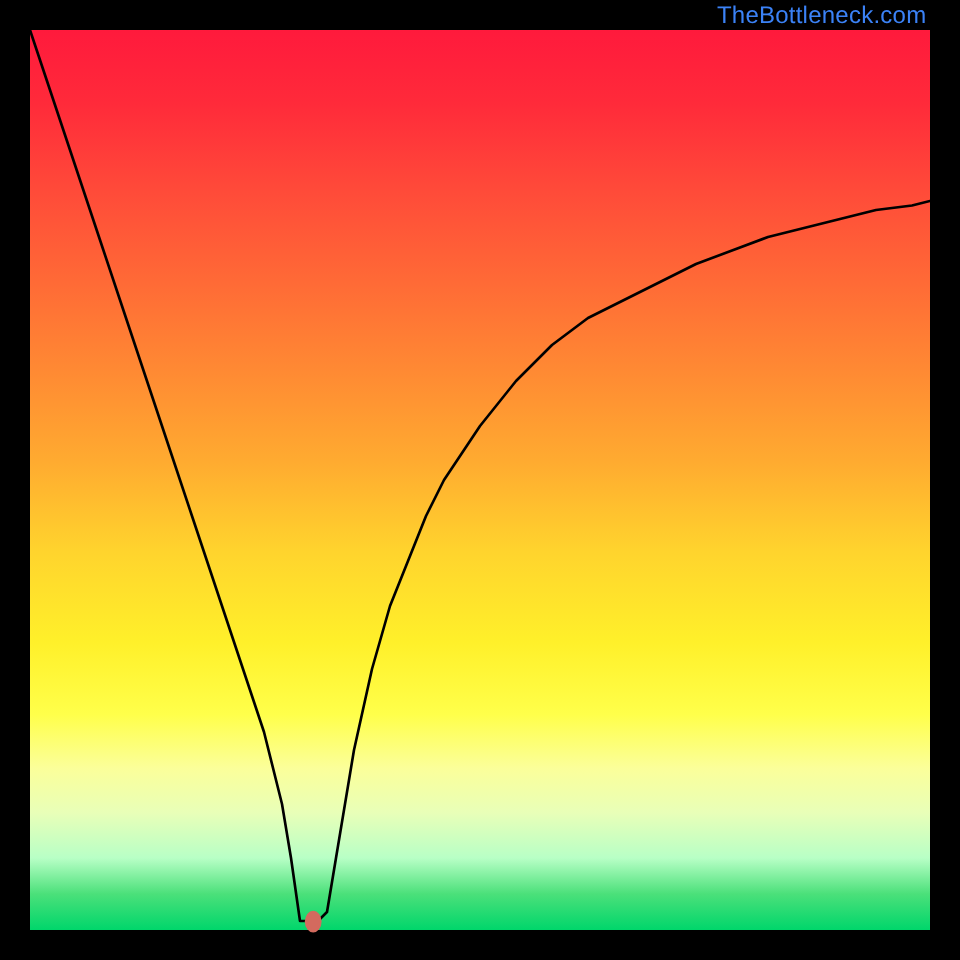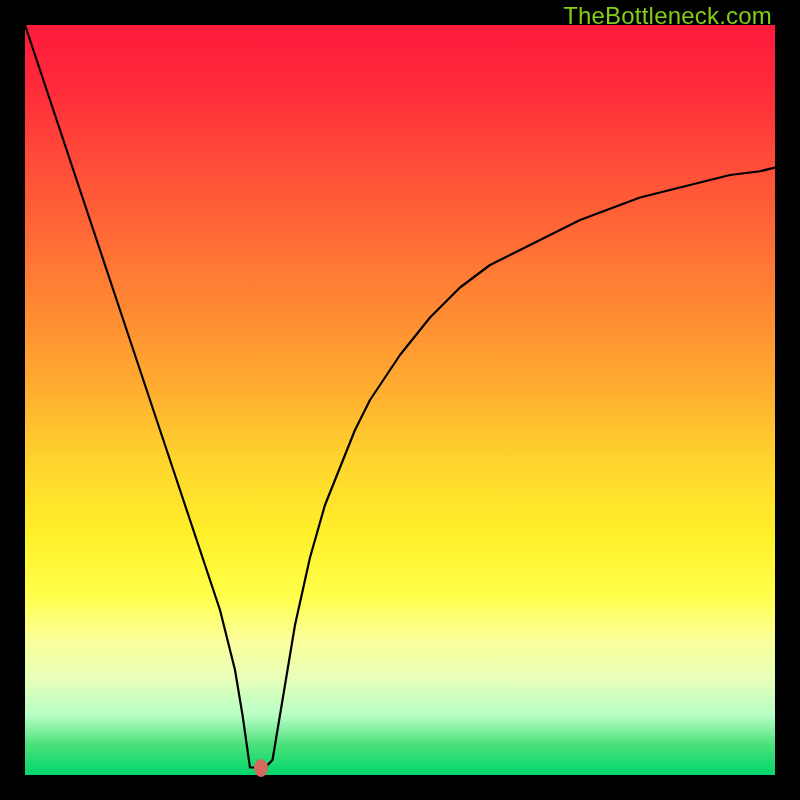--- a/index.html
+++ b/index.html
@@ -46,22 +46,22 @@
     position: absolute;
     left: 0;
     top: 0;
     width: 750px;
     height: 750px;
   }
   .watermark {
     position: absolute;
     top: 2px;
     right: 28px;
-    color: #84cc16;
-    font-size: 24px;
+    color: #3b82f6;
+    font-size: 20px;
     font-weight: 500;
     letter-spacing: 0.2px;
     margin-left: 20px;
   }
   .marker {
     position: absolute;
     width: 14px;
     height: 18px;
     background: #d36a5e;
     border-radius: 50% / 50%;

